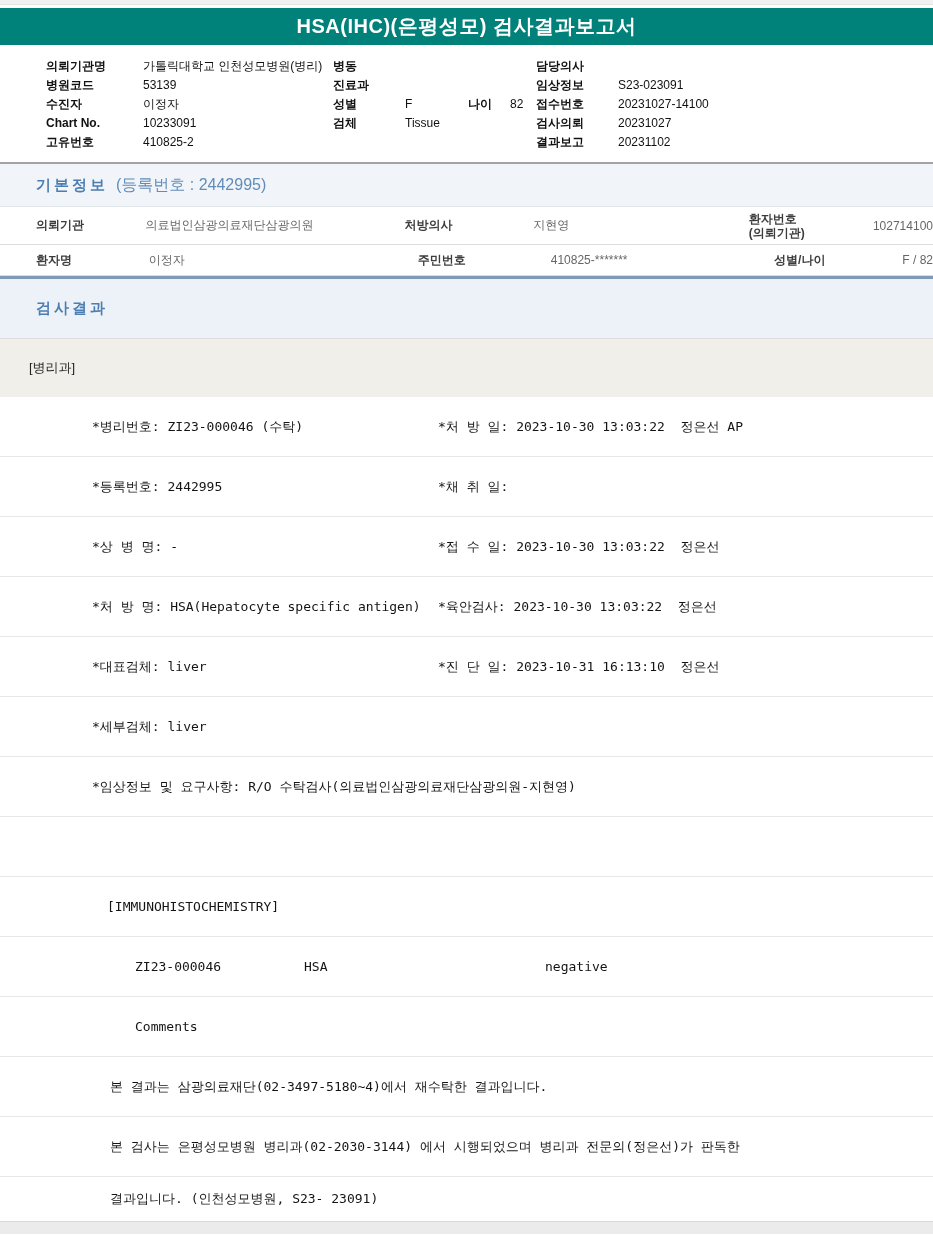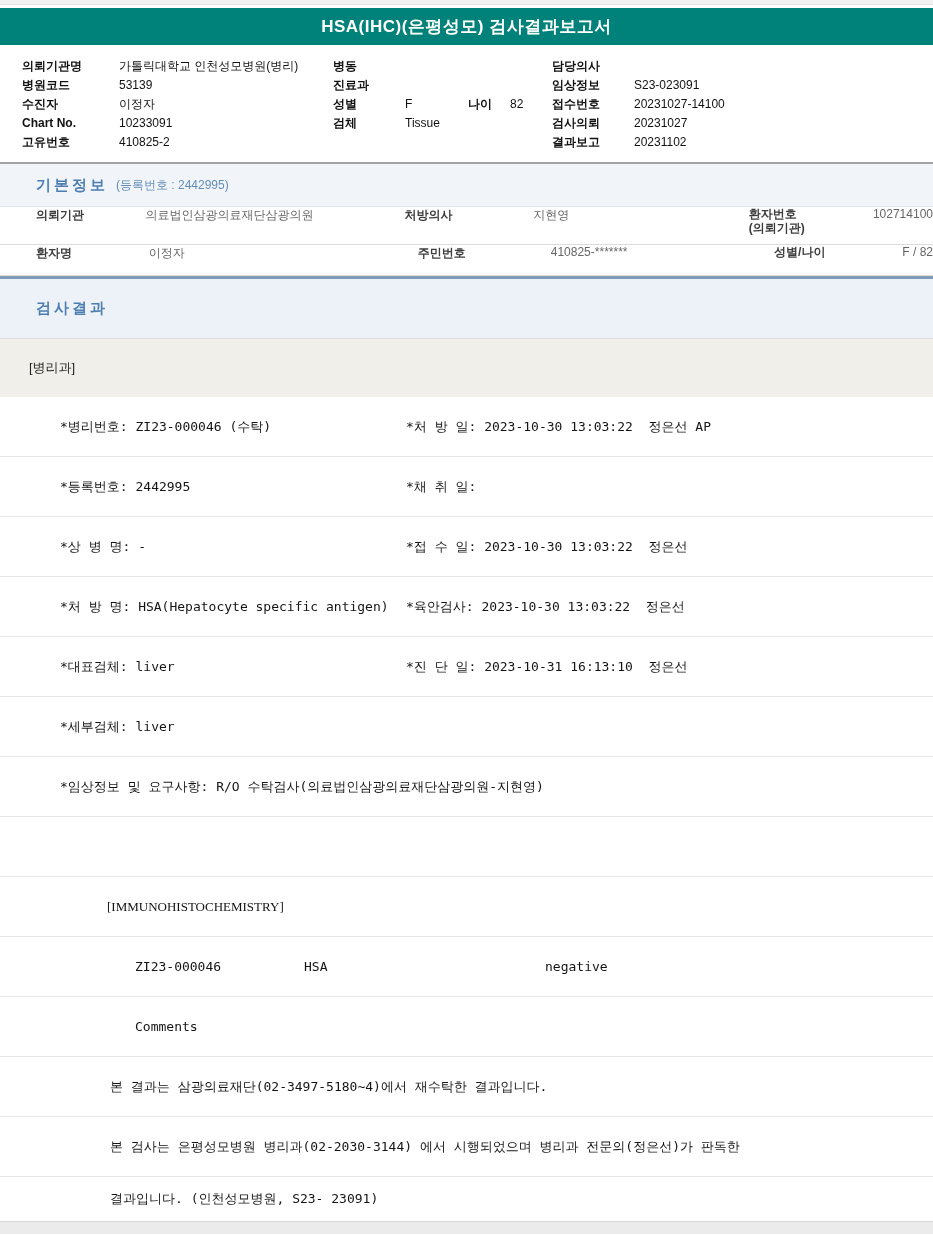--- a/index.html
+++ b/index.html
@@ -4,42 +4,42 @@
 <style>
   html,body{margin:0;padding:0;}
   body{
     width:933px;height:1235px;position:relative;background:#ffffff;
     font-family:"Liberation Sans","DejaVu Sans",sans-serif;color:#1a1a1a;
     overflow:hidden;
   }
   .top-strip{height:5px;background:#f1f1f1;border-bottom:1px solid #e4e4e4;box-sizing:border-box;}
   .top-gap{height:3px;background:#ffffff;}
   .banner{height:37px;background:#00817a;display:flex;align-items:center;justify-content:center;}
-  .banner-title{color:#ffffff;font-size:17px;font-weight:bold;letter-spacing:0.5px;}
+  .banner-title{color:#ffffff;font-size:20px;font-weight:bold;letter-spacing:0.5px;}
 
   
   .info{position:relative;height:117px;background:#ffffff;font-size:12px;}
   .info-col{position:absolute;top:12px;}
-  .info-col1{left:22px;}
+  .info-col1{left:46px;}
   .info-col2{left:333px;}
-  .info-col3{left:552px;}
+  .info-col3{left:536px;}
   .irow{height:19px;line-height:19px;white-space:pre;}
   .ilabel{font-weight:bold;color:#111;display:inline-block;}
   .ivalue{color:#111;display:inline-block;}
   .w97{width:97px;} .w72{width:72px;} .w63{width:63px;} .w42{width:42px;} .w82{width:82px;}
 
   .gray-line{height:2px;background:#a3a3a3;}
 
   
   .basic-head{height:43px;background:#f1f5f9;display:flex;align-items:center;padding-left:36px;box-sizing:border-box;border-bottom:1px solid #e1e6ea;}
   .basic-title{color:#4d7eb2;font-size:15px;font-weight:bold;letter-spacing:3px;}
-  .basic-note{color:#628cb8;font-size:12px;margin-left:8px;letter-spacing:0;}
+  .basic-note{color:#628cb8;font-size:16px;margin-left:8px;letter-spacing:0;}
 
   .btable{background:#ffffff;font-size:12px;}
-  .t-row{display:flex;border-bottom:1px solid #dcdcdc;box-sizing:border-box;gap:36px;}
+  .t-row{display:flex;align-items:center;border-bottom:1px solid #dcdcdc;box-sizing:border-box;gap:36px;}
   .t-row1{height:38px;}
   .t-row2{height:31px;}
   .tc{white-space:pre;}
   .tl{font-weight:bold;color:#3c3c3c;}
   .tv{color:#666;}
   .c1l{width:115px;padding-left:36px;box-sizing:border-box;}
   .c1v{width:240px;font-family:Liberation Serif, serif;}
   .c2l{width:100px;}
   .c2v{width:193px;}
   .c3l{width:95px;line-height:14px;}
@@ -51,25 +51,25 @@
   .results-head{height:59px;background:#ecf2f8;display:flex;align-items:center;padding-left:36px;box-sizing:border-box;}
   .results-title{color:#4d7eb2;font-size:15px;font-weight:bold;letter-spacing:3px;}
   .dept-row{height:59px;background:#f0efea;border-top:1px solid #dddddd;display:flex;align-items:center;padding-left:29px;box-sizing:border-box;font-size:13px;color:#222;}
 
   
   .prow{
     height:60px;border-bottom:1px solid #e8e8e8;box-sizing:border-box;
     display:flex;align-items:center;background:#ffffff;
     font-family:"DejaVu Sans Mono","DejaVu Sans",monospace;
     font-size:13px;color:#141414;white-space:pre;
-    padding-left:60px;
+    padding-left:92px;
   }
   .prow .pl{width:346px;flex:none;}
   .prow .pr{flex:1;}
-  .ind-ihc{padding-left:107px;font-family:Liberation Serif, serif;}
+  .ind-ihc{padding-left:107px;}
   .ind-code{padding-left:135px;gap:48px;}
   .ind-comment{padding-left:110px;}
   .res-code{width:121px;flex:none;}
   .res-test{width:193px;flex:none;}
   .prow-last{height:44px;border-bottom:none;}
 
   .footer{height:13px;background:#ebebeb;border-top:1px solid #d8d8d8;box-sizing:border-box;}
 </style>
 </head>
 <body>

